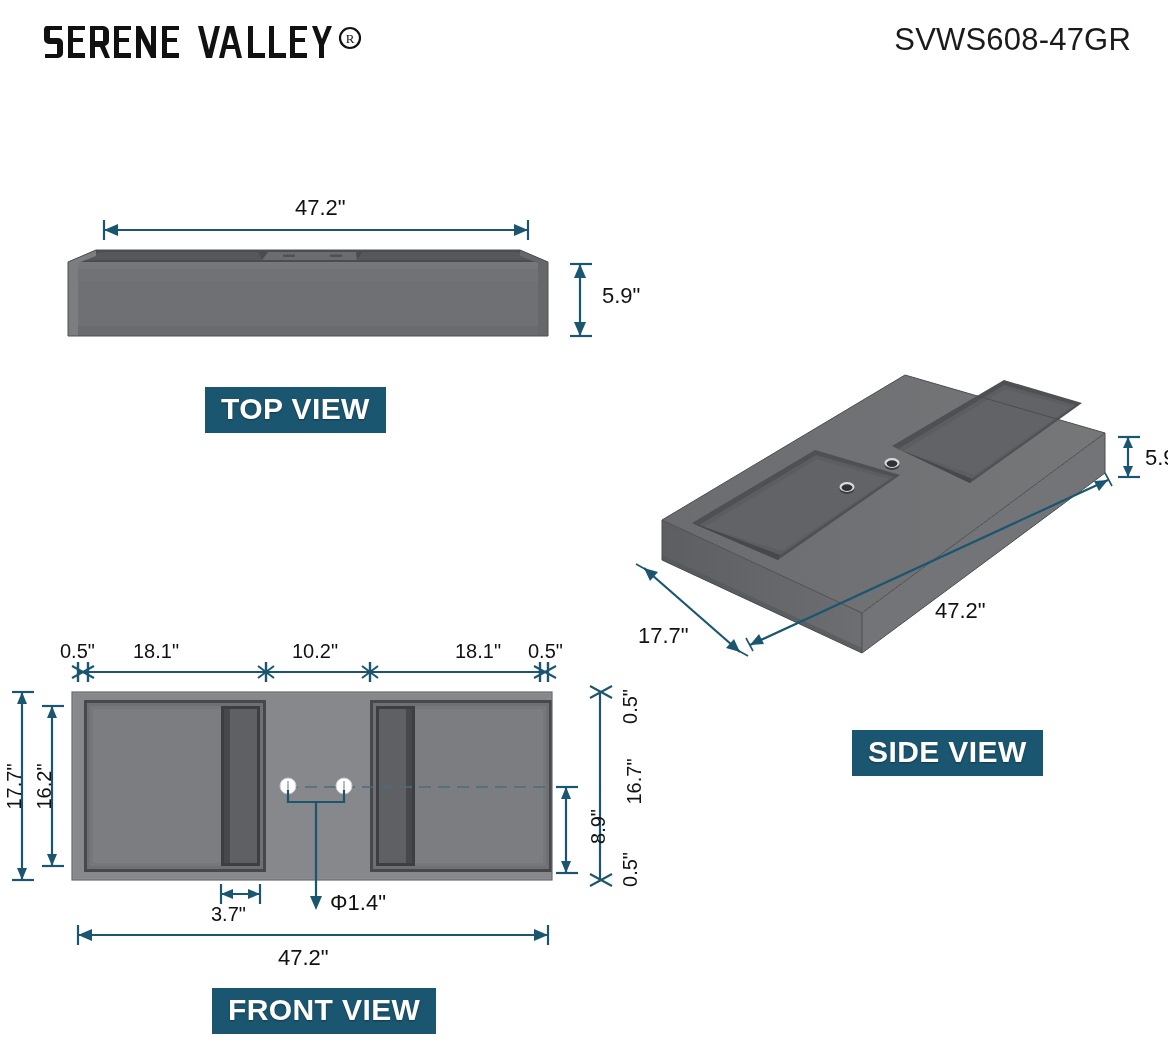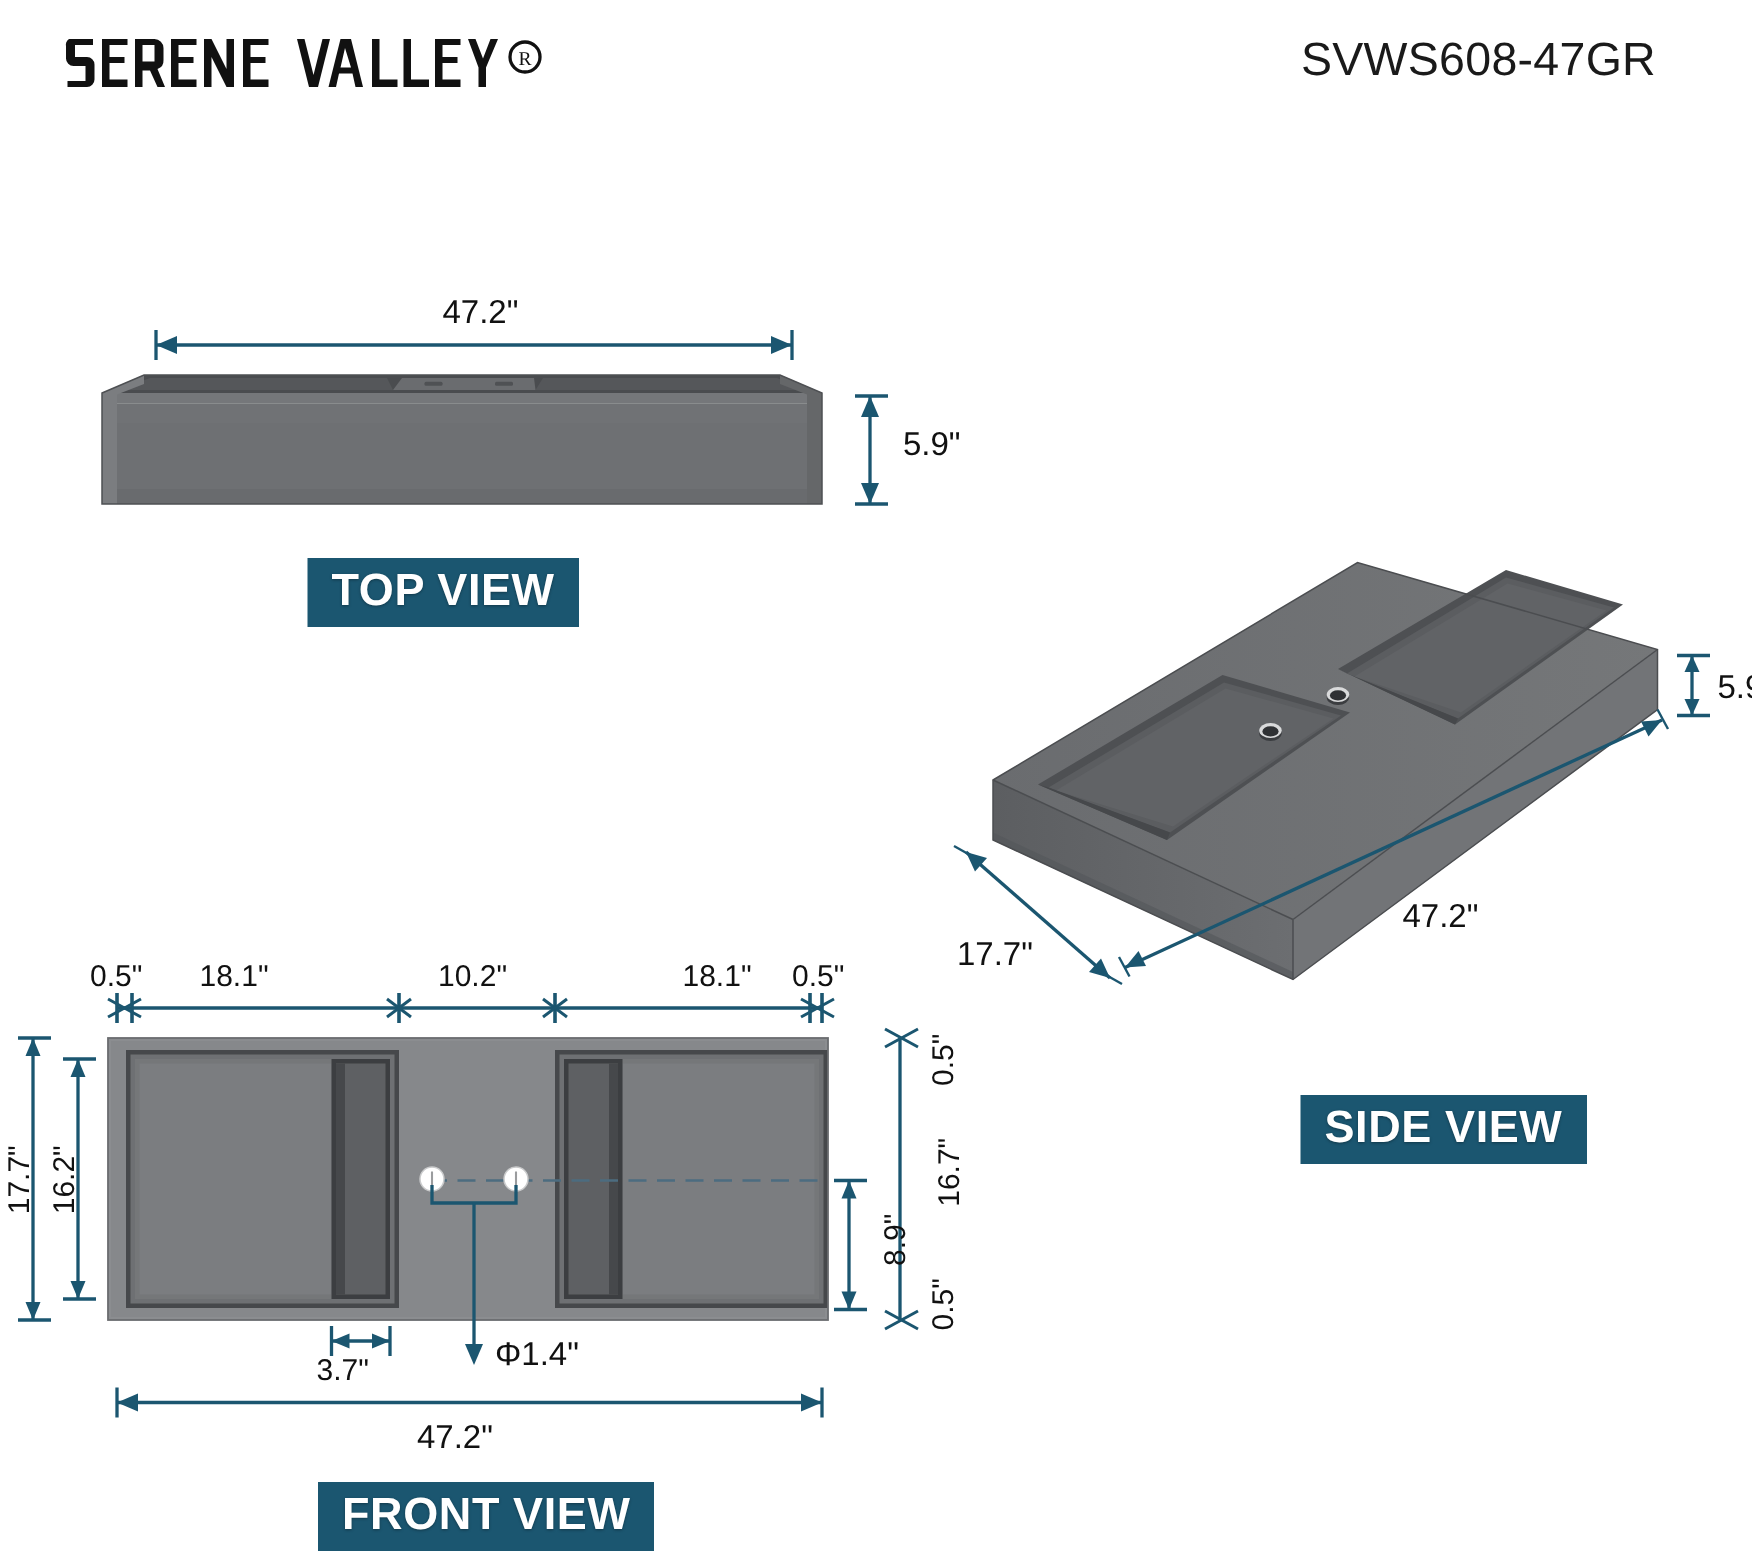--- a/index.html
+++ b/index.html
@@ -9,37 +9,37 @@
     font-family:"Liberation Sans","DejaVu Sans",sans-serif;
     color:#111;
   }
   .abs{position:absolute;}
 
   
   #brand-logo{
     left:40px;top:16px;width:380px;height:52px;
   }
   #model-number{
-    right:64px;top:22px;
+    right:37px;top:22px;
     font-size:31px;letter-spacing:.2px;color:#1a1a1a;
     font-family:"Liberation Sans","DejaVu Sans",sans-serif;
     white-space:nowrap;
     text-align:right;
   }
 
   
   .view-label{
     background:#1b5670;color:#ffffff;
     font-size:30px;font-weight:bold;letter-spacing:.4px;
     padding:7px 16px 9px 16px;
     line-height:1;white-space:nowrap;
     text-shadow:0 1px 2px rgba(0,0,0,.35);
   }
-  #label-top-view{left:205px;top:372px;text-align:right;}
-  #label-side-view{left:852px;top:730px;margin-left:15px;}
+  #label-top-view{left:205px;top:387px;text-align:right;}
+  #label-side-view{left:852px;top:730px;}
   #label-front-view{left:200px;top:988px;margin-left:12px;}
 
   
   .dim{
     color:#111;font-size:22px;white-space:nowrap;
     font-family:"Liberation Sans","DejaVu Sans",sans-serif;
   }
   .dim.sm{font-size:20px;}
   .dim.rot{transform:rotate(-90deg);transform-origin:center center;}
 

